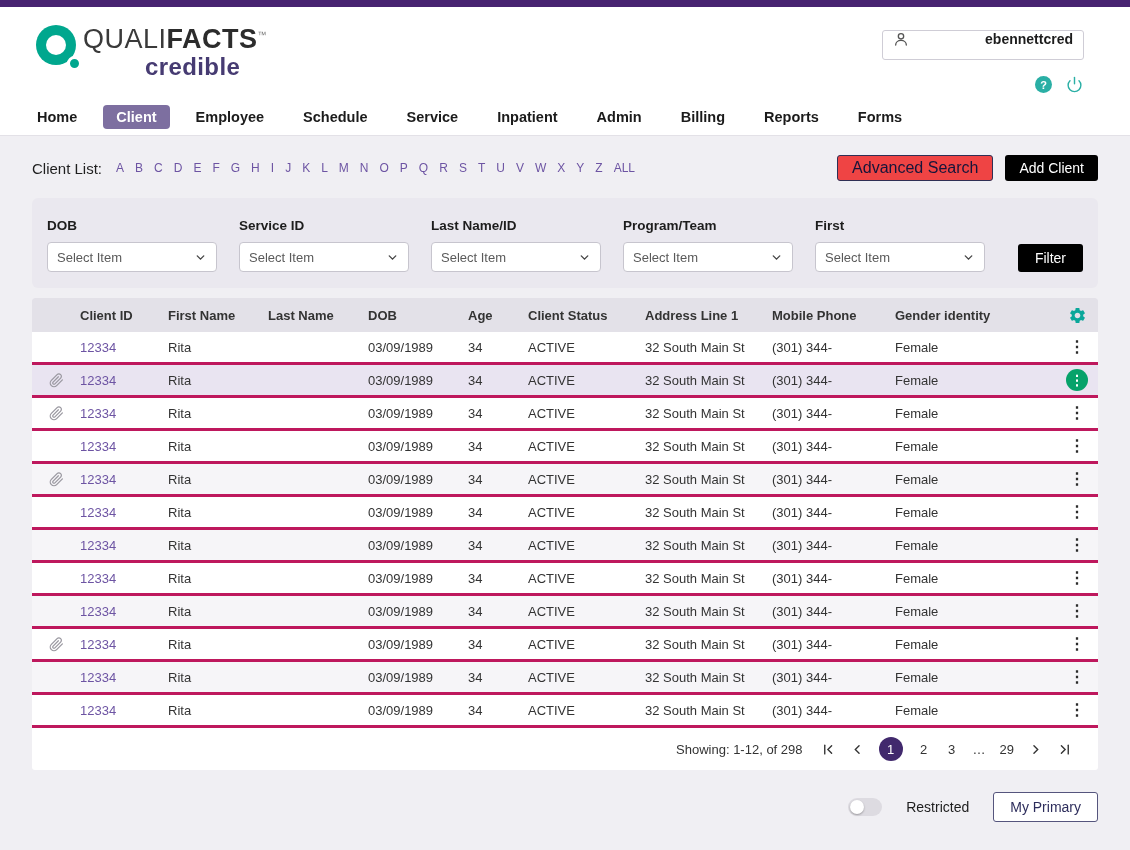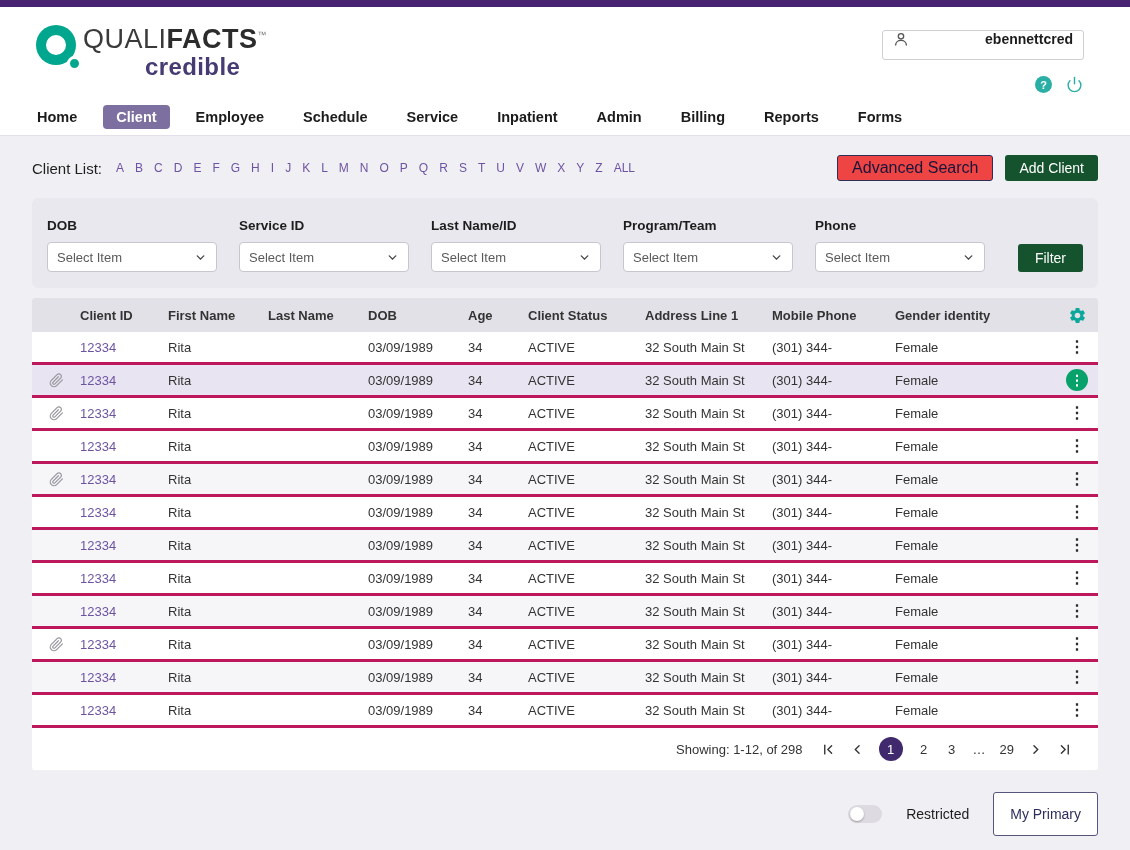--- a/index.html
+++ b/index.html
@@ -29,21 +29,21 @@
   .nav-item{font-size:14.5px;font-weight:700;color:#1b1b1b;padding:4px 13px;border-radius:4px;cursor:pointer;white-space:nowrap}
   .nav-item.active{background:#7d6fa0;color:#fff}
   
   .content{padding:0 32px}
   .clientbar{margin-top:18px;height:28px;display:flex;align-items:center}
   .cl-label{font-size:15px;color:#1f1f1f}
   .alpha-row{display:flex;gap:11px;margin-left:14px}
   .alpha{font-size:12px;color:#6d54a3;cursor:pointer;text-decoration:none}
   .cl-actions{margin-left:auto;display:flex;gap:12px}
   .btn-outline{height:26px;padding:0 14px;background:#ef4444;border:1.5px solid #2f2f55;border-radius:3px;font-size:16px;color:#15153a;font-family:inherit;cursor:pointer}
-  .btn-primary{height:26px;padding:0 14px;background:#14532d;border:none;border-radius:3px;font-size:14px;color:#fff;font-family:inherit;cursor:pointer}
+  .btn-primary{height:26px;padding:0 14px;background:#000000;border:none;border-radius:3px;font-size:14px;color:#fff;font-family:inherit;cursor:pointer}
   
   .filter-panel{margin-top:16px;background:#eae8ef;border-radius:6px;padding:14px 15px 16px;display:flex;align-items:flex-end;min-height:90px}
   .ffields{display:flex;gap:22px}
   .ffield{display:flex;flex-direction:column}
   .flabel{font-size:13.5px;font-weight:700;color:#1d1d1d;margin-bottom:9px}
   .fselect{width:170px;height:30px;background:#fff;border:1px solid #c7c5ce;border-radius:4px;display:flex;align-items:center;justify-content:space-between;padding:0 9px;cursor:pointer}
   .fval{font-size:13px;color:#5a5a5a}
   .filter-btn{margin-left:auto;height:28px;padding:0 17px}
   
   .table-card{margin-top:10px;background:#fff;border-radius:3px}
@@ -65,21 +65,21 @@
   .pbtn{display:flex;cursor:pointer}
   .pages{display:flex;gap:14px;align-items:center}
   .pnum{font-size:13px;color:#333;cursor:pointer;min-width:14px;text-align:center}
   .pnum.current{width:24px;height:24px;border-radius:50%;background:#41296d;color:#fff;display:flex;align-items:center;justify-content:center}
   .pellipsis{font-size:13px;color:#333}
   
   .bottombar{margin-top:22px;display:flex;align-items:center;justify-content:flex-end;gap:24px}
   .toggle{width:34px;height:18px;border-radius:9px;background:#dddbe1;position:relative;cursor:pointer}
   .knob{position:absolute;left:2px;top:2px;width:14px;height:14px;border-radius:50%;background:#fff;box-shadow:0 1px 2px rgba(0,0,0,.3)}
   .rlabel{font-size:14px;color:#1d1d1d}
-  .btn-outline2{height:44px;padding:0 16px;background:#fff;border:1px solid #55557d;border-radius:3px;font-size:14px;color:#2d2d5c;font-family:inherit;cursor:pointer}
+  .btn-outline2{height:30px;padding:0 16px;background:#fff;border:1px solid #55557d;border-radius:3px;font-size:14px;color:#2d2d5c;font-family:inherit;cursor:pointer}
 </style>
 </head>
 <body>
 
 <div class="page">
   <div class="topbar"></div>
 
   <header class="hdr">
     <div class="logo">
       <div class="logo-icon">
@@ -198,21 +198,21 @@
           <div class="ffield">
             <div class="flabel">Program/Team</div>
             <div class="fselect">
               <span class="fval">Select Item</span>
               <svg width="13" height="13" viewBox="0 0 24 24" fill="none" stroke="#444" stroke-width="2.5" stroke-linecap="round">
                 <polyline points="6 9 12 15 18 9"></polyline>
               </svg>
             </div>
           </div>
           <div class="ffield">
-            <div class="flabel">Phone</div>
+            <div class="flabel">First</div>
             <div class="fselect">
               <span class="fval">Select Item</span>
               <svg width="13" height="13" viewBox="0 0 24 24" fill="none" stroke="#444" stroke-width="2.5" stroke-linecap="round">
                 <polyline points="6 9 12 15 18 9"></polyline>
               </svg>
             </div>
           </div>
         </div>
       <button class="btn-primary filter-btn">Filter</button>
     </section>

